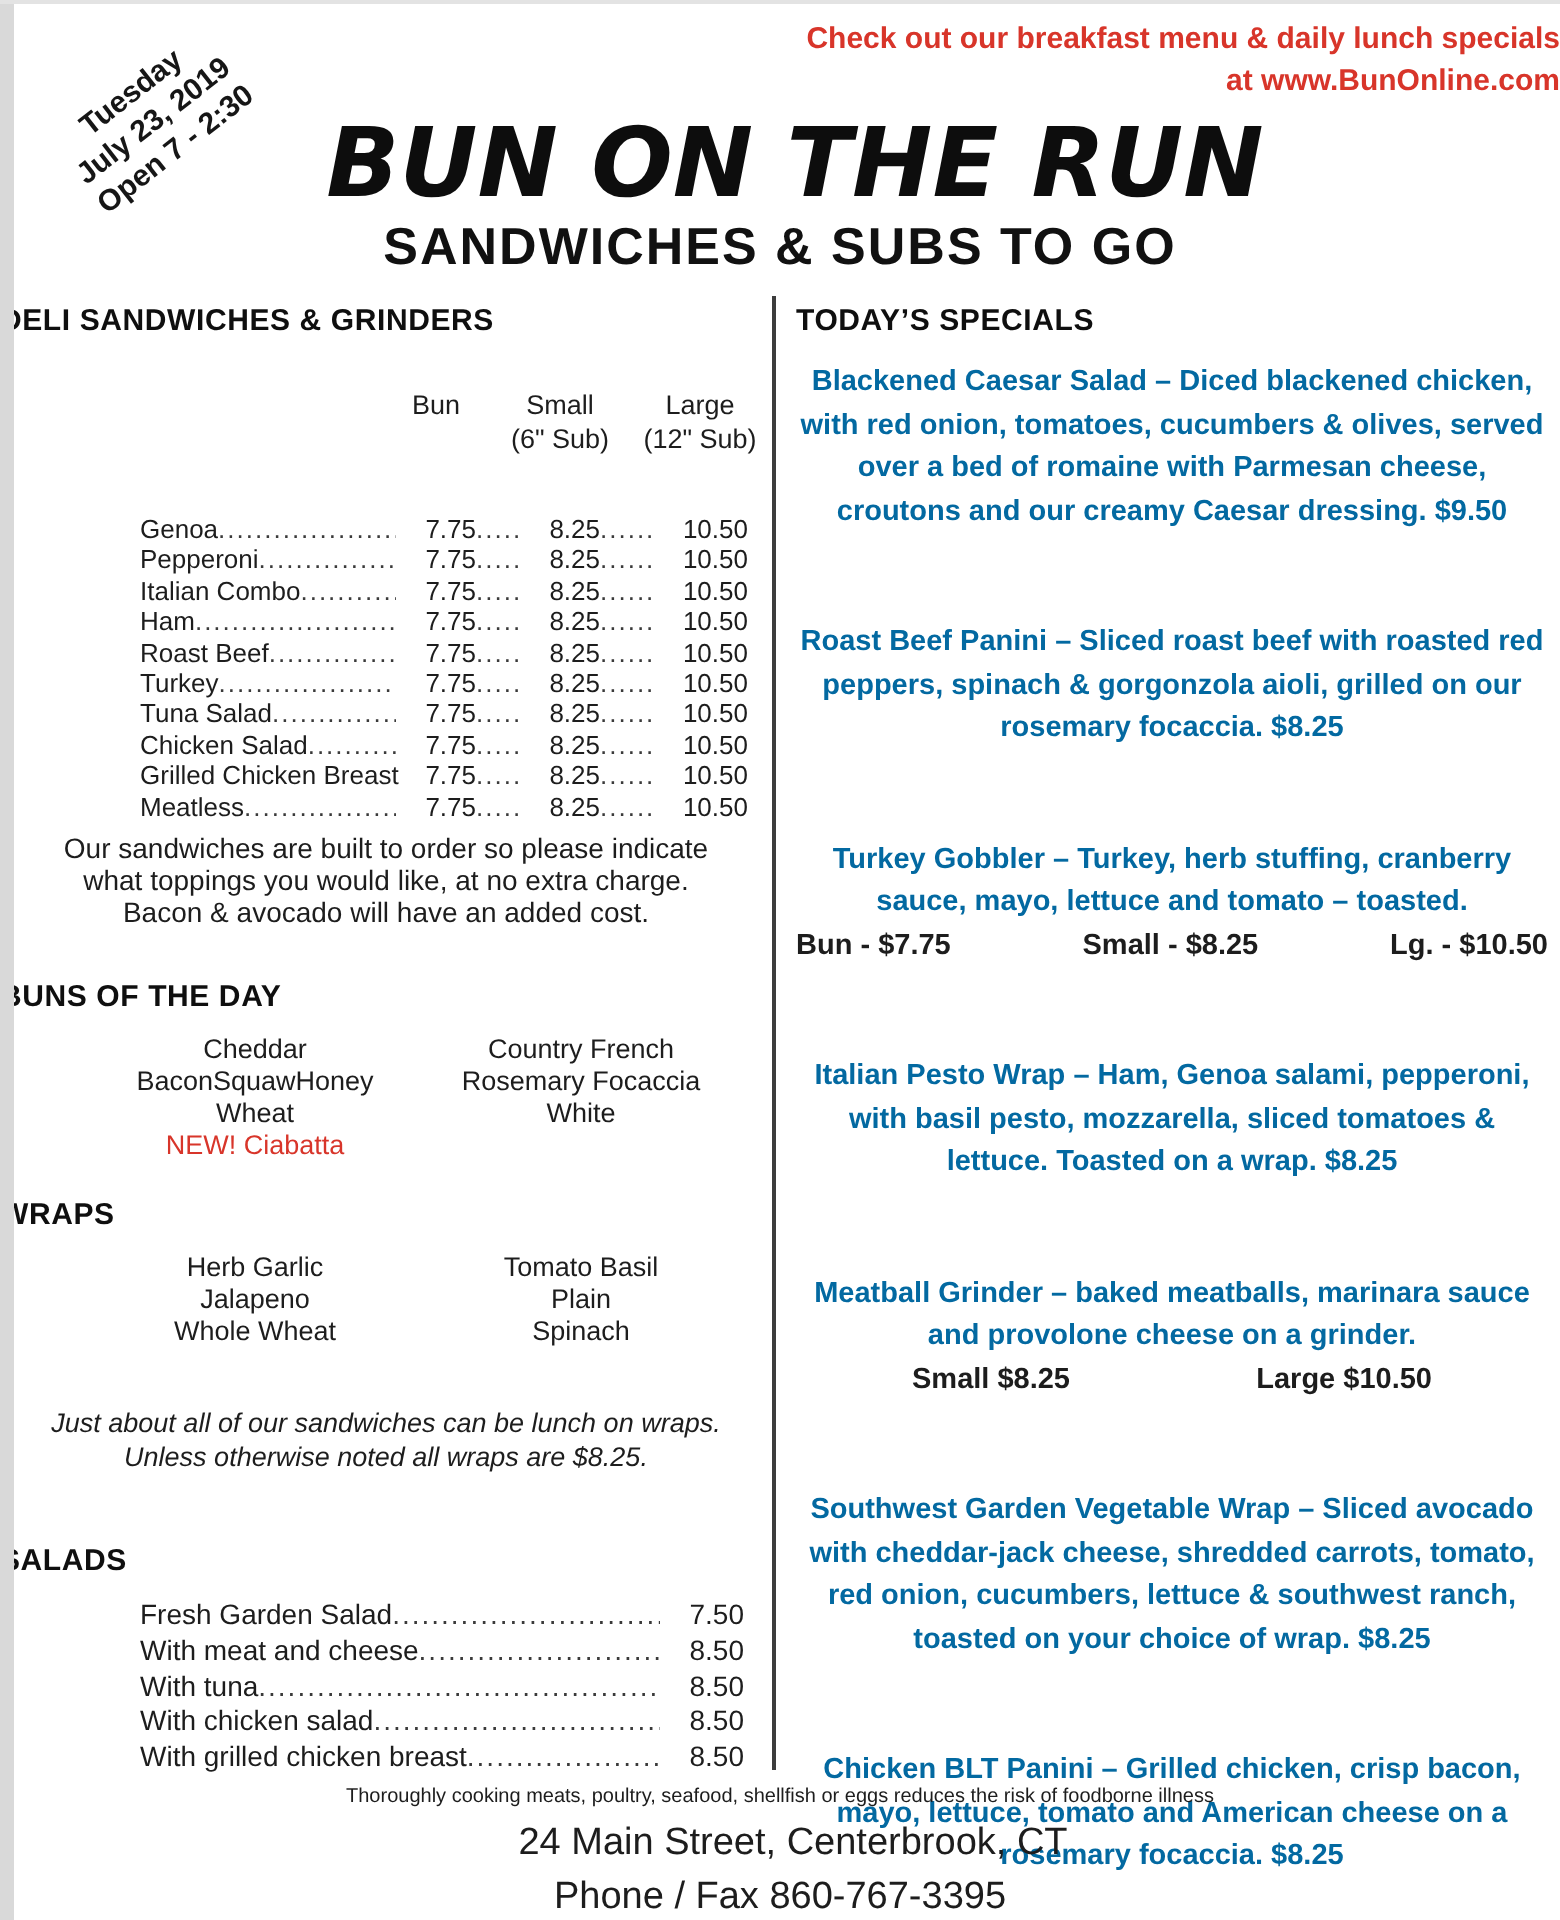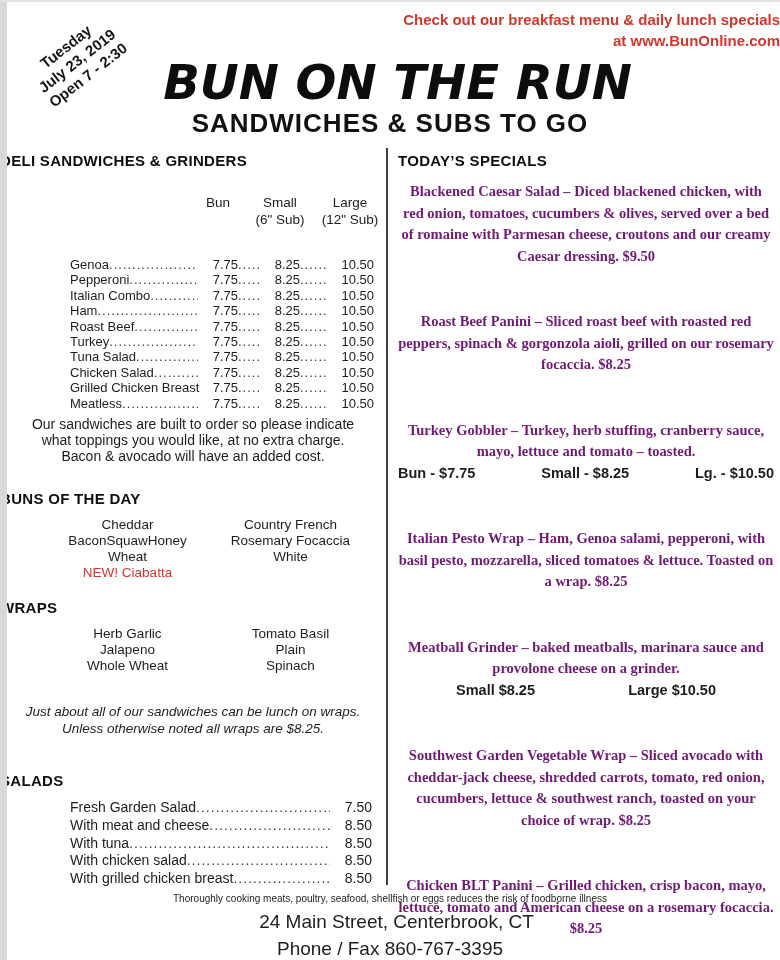--- a/index.html
+++ b/index.html
@@ -66,21 +66,21 @@
   .wraps-note{margin:30px 10px 0 10px;text-align:center;font-style:italic;font-size:13.5px;line-height:16.5px;}
   .mt-salads{margin-top:35px;}
 
   .salad-rows{margin:10px 14px 0 70px;}
   .salad-row{display:flex;font-size:14px;line-height:17.6px;}
   .salad-row .price{width:42px;}
 
   
   .specials-list{margin-top:12px;}
   .special{margin-bottom:44px;}
-  .special-text{margin:0;text-align:center;font-weight:bold;font-size:14.5px;line-height:21.5px;color:#701a75;font-family:Liberation Serif, serif;}
+  .special-text{margin:0;text-align:center;font-weight:bold;font-size:14.5px;line-height:21.5px;color:#0369a1;}
   .special-prices{display:flex;font-weight:bold;font-size:14.5px;line-height:21.5px;margin-top:0;}
   .special-prices.count-3{justify-content:space-between;}
   .special-prices.count-2{justify-content:space-between;padding:0 58px;}
 
   
   .footer{text-align:center;margin-top:6px;}
   .disclaimer{font-size:10px;line-height:16px;}
   .address{font-size:19px;margin-top:4px;line-height:22px;margin-left:13px;}
   .phone{font-size:19px;margin-top:5px;line-height:22px;}
 </style>

